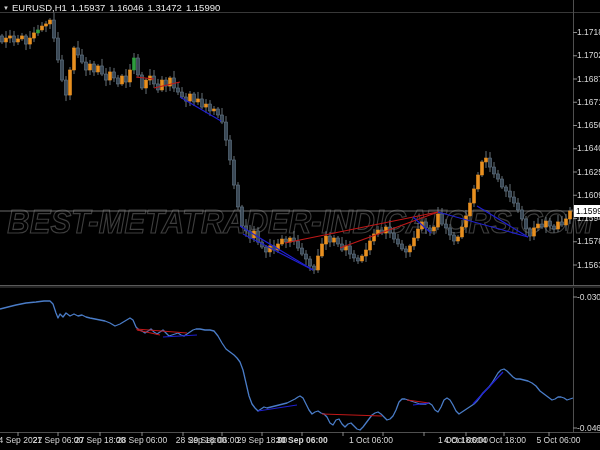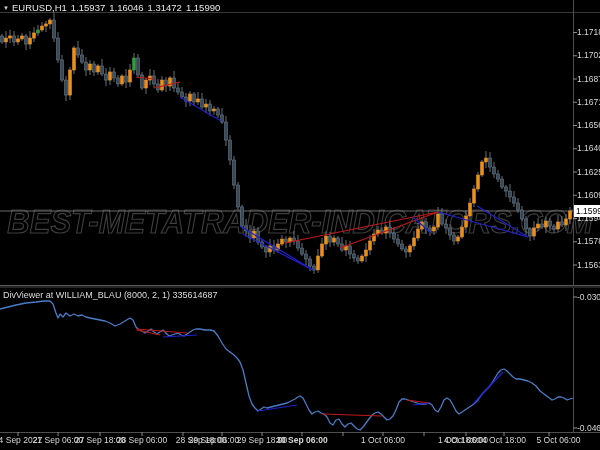--- a/index.html
+++ b/index.html
@@ -364,21 +364,20 @@
       <line x1="424" y1="432" x2="424" y2="436" stroke="#8a8a8a" stroke-width="1"></line>
       <line x1="466" y1="432" x2="466" y2="436" stroke="#8a8a8a" stroke-width="1"></line>
       <line x1="504" y1="432" x2="504" y2="436" stroke="#8a8a8a" stroke-width="1"></line>
       <line x1="549" y1="432" x2="549" y2="436" stroke="#8a8a8a" stroke-width="1"></line>
     </svg>
 
   <div class="hdr">
     <span class="ddi">▼</span><span>EURUSD,H1</span><span>1.15937</span><span>1.16046</span><span>1.31472</span><span>1.15990</span>
   </div>
 
-  <div class="ind-title">DivViewer at WILLIAM_BLAU (8000, 2, 1) 335614687</div>
 
   <div id="price-axis">
       <div class="axis-label p-label" style="top: 28px;">1.17180</div>
       <div class="axis-label p-label" style="top: 51.25px;">1.17025</div>
       <div class="axis-label p-label" style="top: 74.5px;">1.16870</div>
       <div class="axis-label p-label" style="top: 97.75px;">1.16715</div>
       <div class="axis-label p-label" style="top: 121px;">1.16560</div>
       <div class="axis-label p-label" style="top: 144.25px;">1.16405</div>
       <div class="axis-label p-label" style="top: 167.5px;">1.16250</div>
       <div class="axis-label p-label" style="top: 190.75px;">1.16095</div>
@@ -393,21 +392,21 @@
   <div id="time-axis">
       <div class="axis-label t-label" style="left: 18px;">24 Sep 2021</div>
       <div class="axis-label t-label" style="left: 58px; text-align: right;">27 Sep 06:00</div>
       <div class="axis-label t-label" style="left: 100px;">27 Sep 18:00</div>
       <div class="axis-label t-label" style="left: 142px; text-align: right;">28 Sep 06:00</div>
       <div class="axis-label t-label" style="left: 201px;">28 Sep 18:00</div>
       <div class="axis-label t-label" style="left: 214px;">29 Sep 06:00</div>
       <div class="axis-label t-label" style="left: 262px;">29 Sep 18:00</div>
       <div class="axis-label t-label" style="left: 302px; font-weight: bold;">30 Sep 06:00</div>
       <div class="axis-label t-label" style="left: 330px; margin-top: 48px;">30 Sep 18:00</div>
-      <div class="axis-label t-label" style="left: 383px; text-align: right;">1 Oct 06:00</div>
+      <div class="axis-label t-label" style="left: 371px; text-align: right;">1 Oct 06:00</div>
       <div class="axis-label t-label" style="left: 424px; margin-left: 36px;">1 Oct 18:00</div>
       <div class="axis-label t-label" style="left: 466px;">4 Oct 06:00</div>
       <div class="axis-label t-label" style="left: 504px;">4 Oct 18:00</div>
       <div class="axis-label t-label" style="left: 549px; padding-left: 19px;">5 Oct 06:00</div>
     </div>
 
   <div class="ptag" id="ptag" style="top: 204.5px;">1.15990</div>
 
 </div>
 

